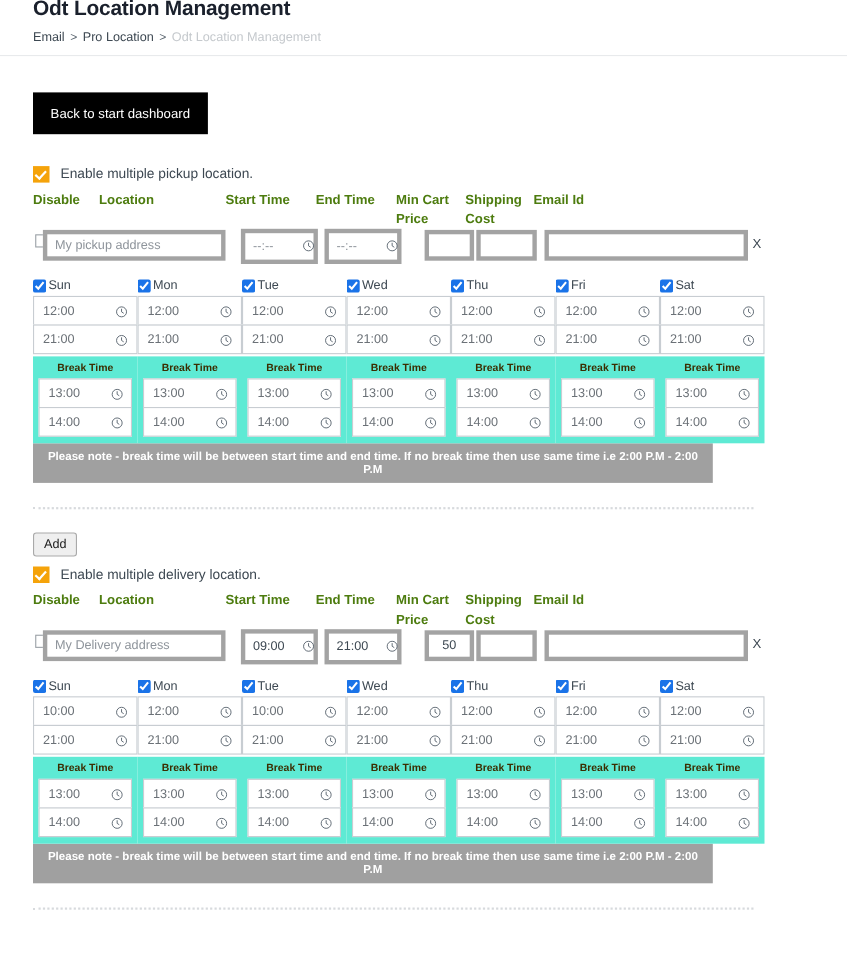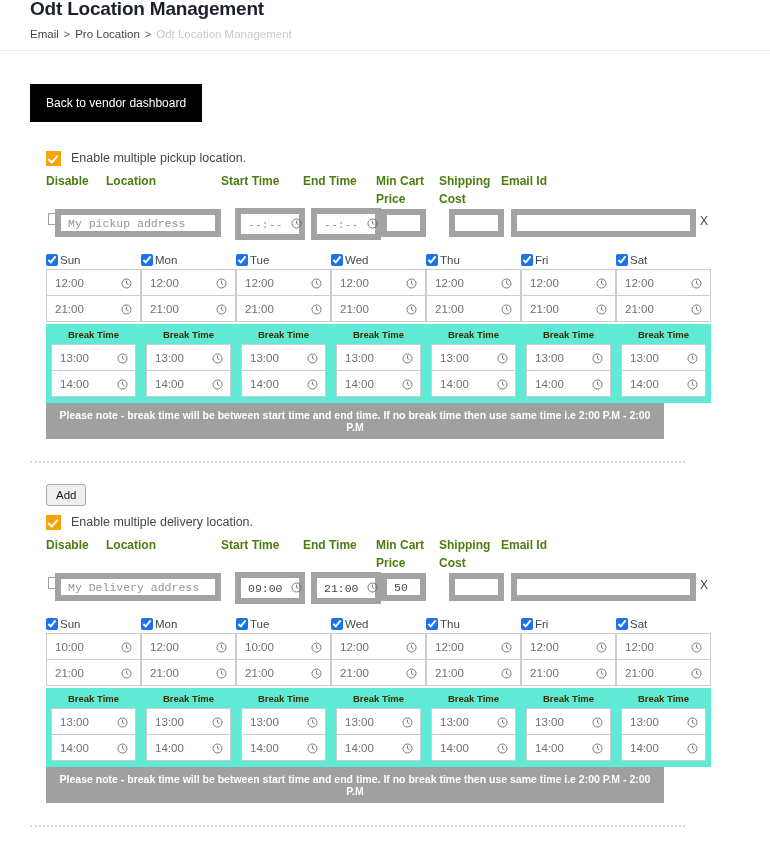--- a/index.html
+++ b/index.html
@@ -50,21 +50,21 @@
     font-size: 12px;
     font-weight: 500;
     padding: 13px 16px;
     border: none;
     cursor: pointer;
     line-height: 12px;
     font-family: "Liberation Sans", sans-serif;
   }
 
   
-  .section { padding-left: 46px; }
+  .section { padding-left: 30px; }
   .section-pickup { margin-top: 28px; }
   .section-delivery { margin-top: 5px; }
 
   .enable-row {
     display: flex;
     align-items: center;
     height: 16px;
     margin-bottom: 6px;
   }
   .orange-check {
@@ -121,35 +121,35 @@
   .loc-row .dis-box {
     position: absolute;
     left: 2px; top: 5px;
     width: 12px; height: 12px;
     border: 1px solid #9aa0a6;
     background: #fff;
     cursor: pointer;
   }
   .txt-input {
     position: absolute;
-    border: 6px solid #a3a3a3;
+    border: 4px solid #a3a3a3;
     background: #ffffff;
     height: 28px;
     font-size: 11.5px;
-    font-family: Liberation Mono, monospace;
+    font-family: Liberation Sans, sans-serif;
     color: #3d4852;
     padding: 0 7px;
     line-height: 26px;
     outline: none;
   }
   .txt-input::placeholder { color: #8e949b; }
   .in-location { left: 9px;   top: 1px; width: 166px; }
   .in-start    { left: 189px; top: 0px; width: 70px;  height: 32px; line-height: 30px; }
   .in-end      { left: 265px; top: 0px; width: 70px;  height: 32px; line-height: 30px; }
-  .in-min      { left: 335px; top: 1px; width: 45px;  }
+  .in-min      { left: 356px; top: 1px; width: 45px; text-align: center;  }
   .in-ship     { left: 403px; top: 1px; width: 55px;  }
   .in-email    { left: 465px; top: 1px; width: 185px; }
   .remove-x {
     position: absolute;
     left: 654px; top: 6px;
     font-size: 12px;
     color: #3d4852;
     cursor: pointer;
     line-height: 14px;
   }
@@ -264,21 +264,21 @@
       <span>Email</span>
       <span class="sep">&gt;</span>
       <span>Pro Location</span>
       <span class="sep">&gt;</span>
       <span class="crumb-current">Odt Location Management</span>
     </div>
   </div>
   <div class="header-rule"></div>
 
   <div class="back-btn-wrap">
-    <button class="back-btn">Back to vendor dashboard</button>
+    <button class="back-btn">Back to start dashboard</button>
   </div>
 
   <div class="section section-pickup">
 
     <div class="enable-row">
       <span class="orange-check"></span>
       <span class="enable-label">Enable multiple pickup location.</span>
     </div>
 
     <div class="col-head">

